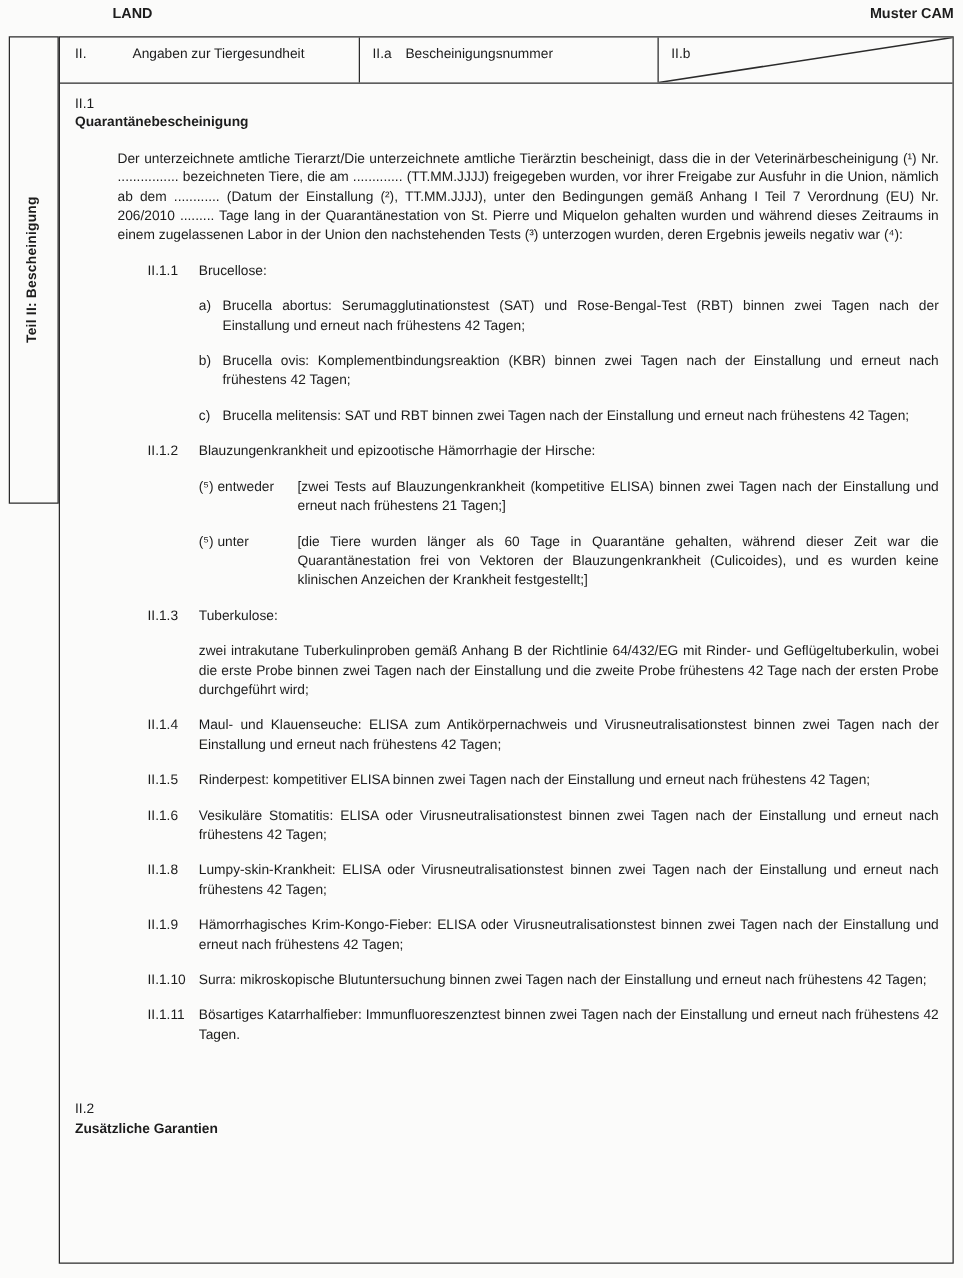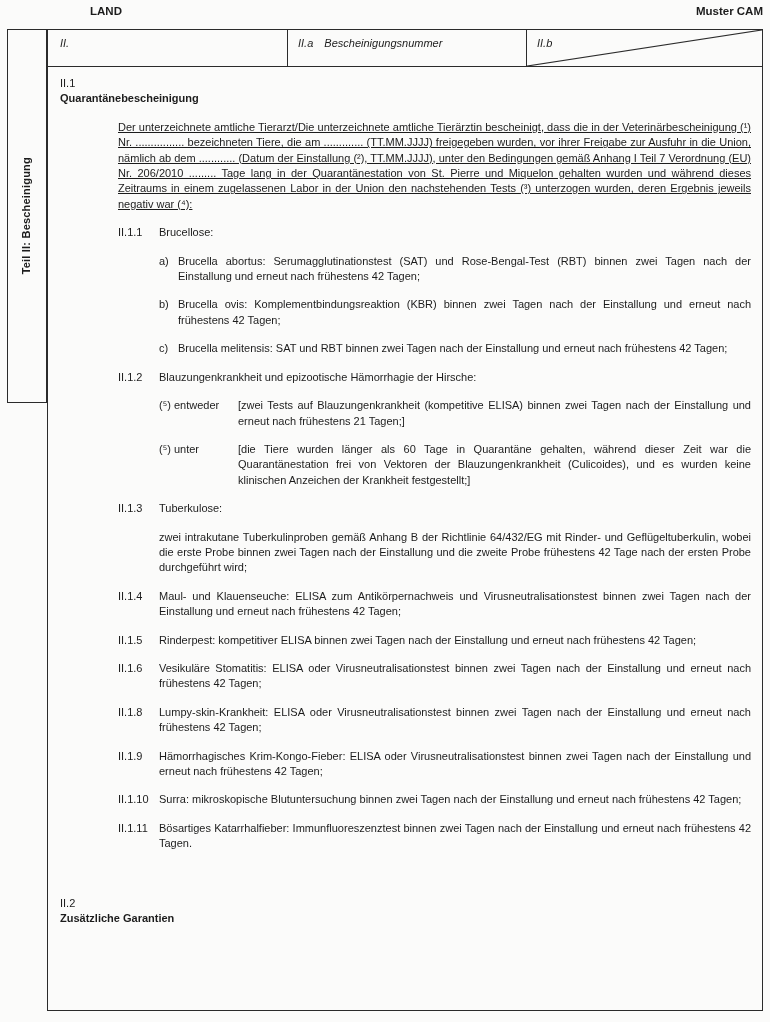--- a/index.html
+++ b/index.html
@@ -26,33 +26,33 @@
     font-weight:bold;font-size:11px;letter-spacing:0.2px;
   }
   .main-box{
     position:absolute;left:47px;top:29px;width:716px;height:982px;
     border:1.5px solid #2b2b2b;box-sizing:border-box;background:transparent;
   }
   .head-row{
     display:flex;height:37px;border-bottom:1.5px solid #2b2b2b;
     box-sizing:border-box;
   }
-  .hc{box-sizing:border-box;padding-top:6px;font-style:italic;}
+  .hc{box-sizing:border-box;padding-top:6px;}
   .hc1{width:240px;border-right:1.5px solid #2b2b2b;display:flex;}
   .hno{display:inline-block;width:58px;padding-left:12px;box-sizing:border-box;}
   .hc2{width:239px;border-right:1.5px solid #2b2b2b;padding-left:10px;}
   .hno2{display:inline-block;margin-right:8px;}
   .hc3{flex:1;position:relative;padding-left:10px;}
   .diag{position:absolute;left:0;top:0;width:100%;height:100%;}
   .content{position:relative;padding:9px 11px 0 0;}
   .sec-head{display:flex;margin-left:12px;flex-direction:column;}
   .no1{width:58px;flex:none;}
   .title{font-weight:bold;}
   .para{margin:13px 0 0 0;}
-  .ind1{margin-left:70px;text-decoration:underline;}
+  .ind1{margin-left:46px;}
   .ind2{margin-left:111px;}
   .just{text-align:justify;}
   .row{display:flex;margin-left:70px;margin-top:13px;}
   .no2{width:41px;flex:none;}
   .rbody{flex:1;}
   .sub{display:flex;margin-left:111px;margin-top:13px;}
   .marker{width:19px;flex:none;}
   .opt{display:flex;margin-left:111px;margin-top:13px;}
   .optkey{width:79px;flex:none;}
   .it{}
@@ -68,20 +68,21 @@
 
 <div class="side-box">
   <span class="vtext">Teil II: Bescheinigung</span>
 </div>
 
 <div class="main-box">
 
   <div class="head-row">
     <div class="hc hc1">
       <span class="hno">II.</span>
+      <span>Angaben zur Tiergesundheit</span>
     </div>
     <div class="hc hc2">
       <span class="hno2">II.a</span>
       <span>Bescheinigungsnummer</span>
     </div>
     <div class="hc hc3">
       <span>II.b</span>
       <svg class="diag" viewBox="0 0 236 36" preserveAspectRatio="none" aria-hidden="true">
         <line x1="0" y1="36" x2="236" y2="0" stroke="#2b2b2b" stroke-width="1.2"></line>
       </svg>

